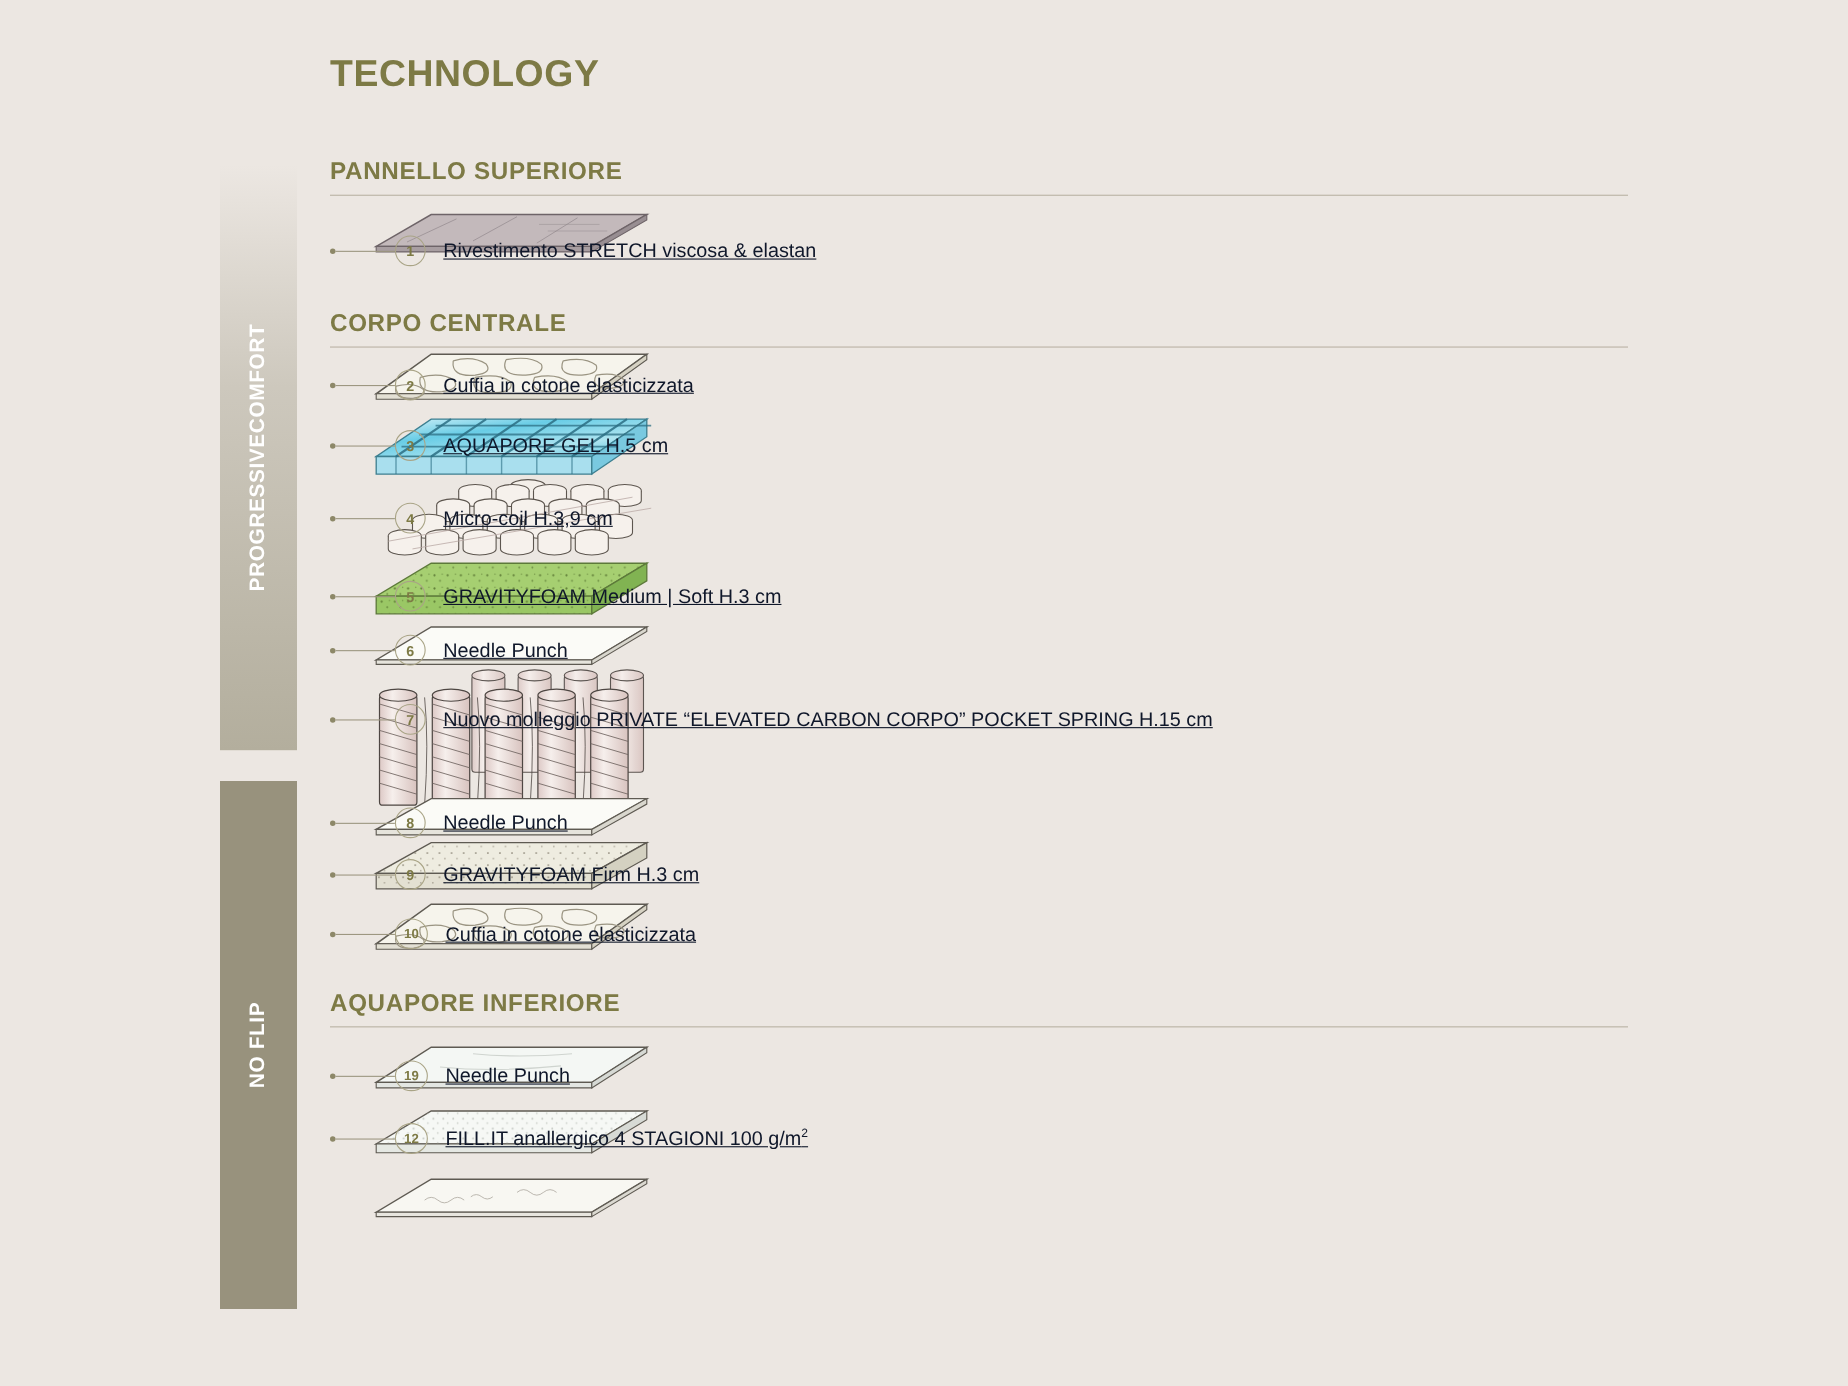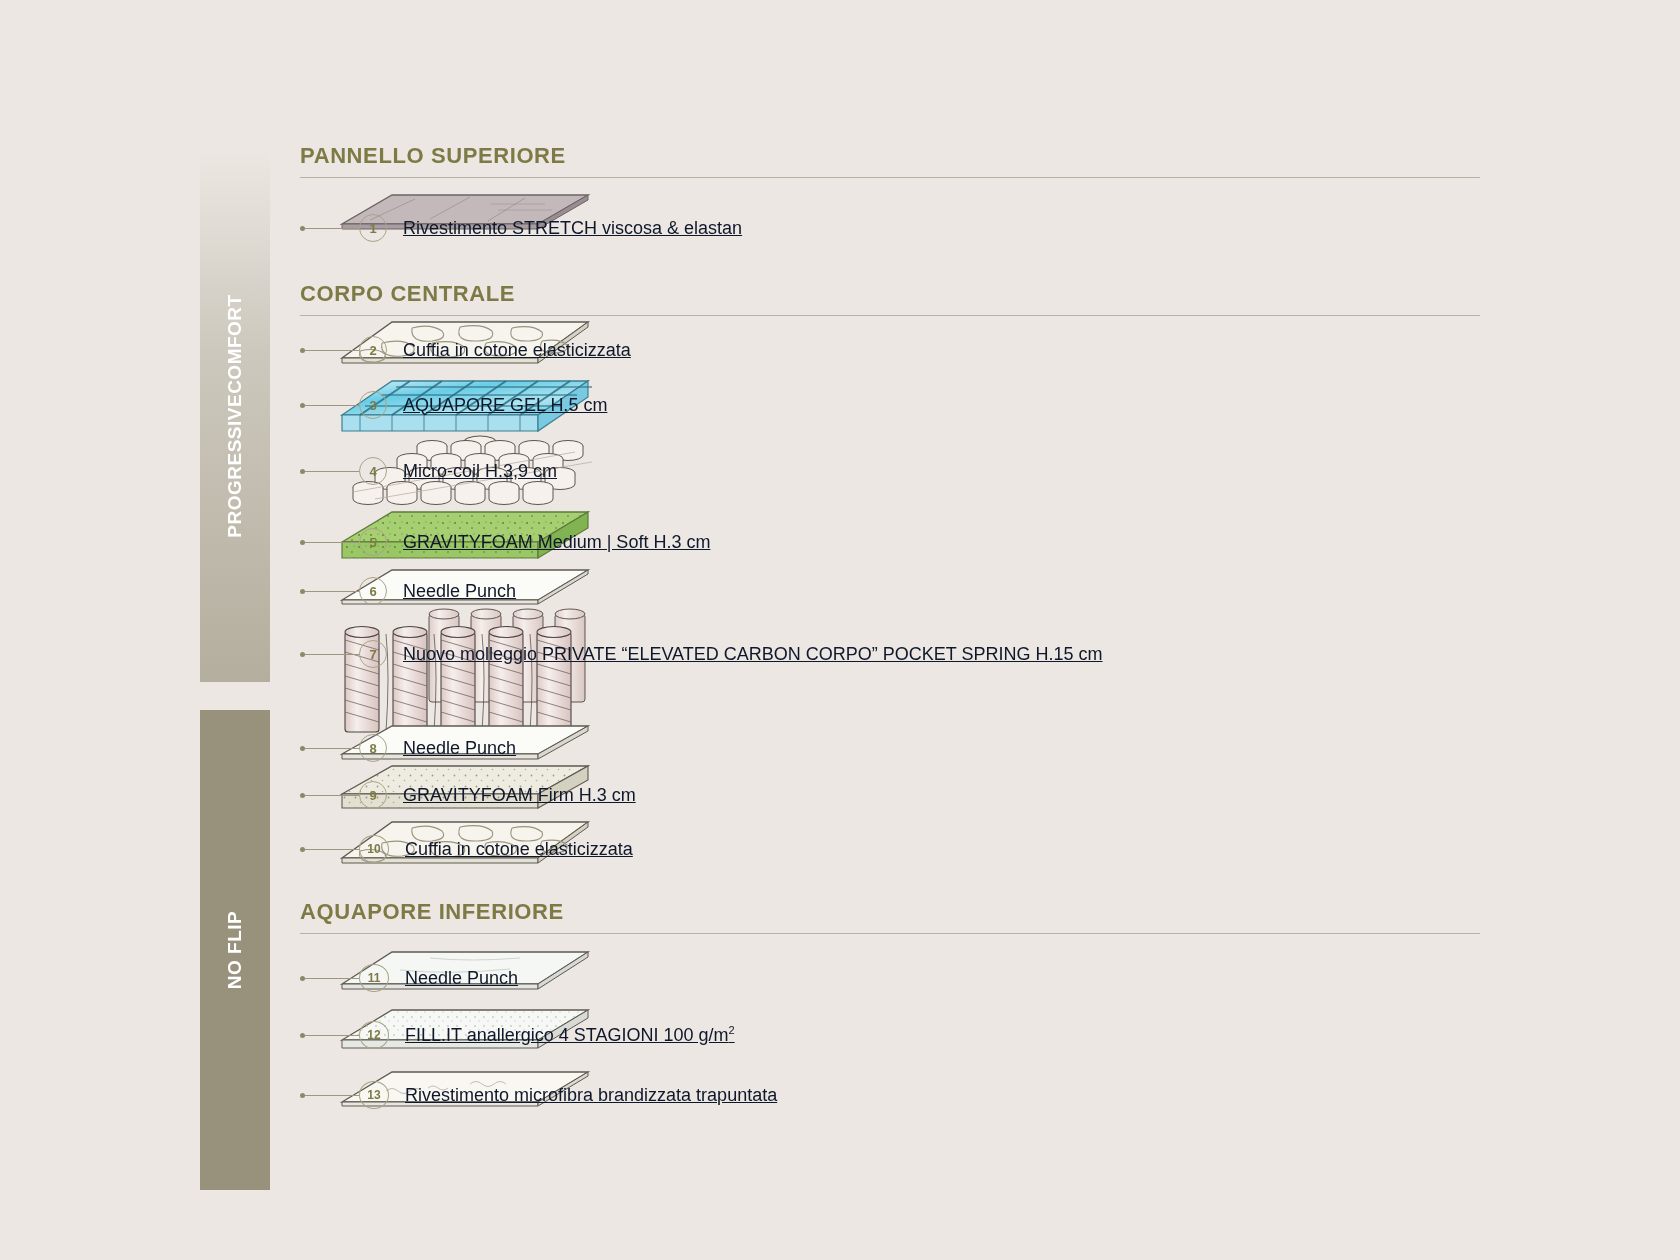--- a/index.html
+++ b/index.html
@@ -88,20 +88,21 @@
   <div class="side-tab" id="tab-progressive">
     <span>PROGRESSIVECOMFORT</span>
   </div>
   <div class="side-tab" id="tab-noflip">
     <span>NO FLIP</span>
   </div>
 </div>
 
 <div id="content">
 
+  <div id="page-title">TECHNOLOGY</div>
 
   <div class="section-head" style="top:143px">PANNELLO SUPERIORE</div>
   <div class="section-rule" style="top:177px"></div>
 
   <div class="section-head" style="top:281px">CORPO CENTRALE</div>
   <div class="section-rule" style="top:315px"></div>
 
   <div class="section-head" style="top:899px">AQUAPORE INFERIORE</div>
   <div class="section-rule" style="top:933px"></div>
 
@@ -524,31 +525,25 @@
   <div class="callout" style="top:836px">
     <span class="dot"></span>
     <span class="leader"></span>
     <span class="num wide">10</span>
     <span class="clabel">Cuffia in cotone elasticizzata</span>
   </div>
 
   <div class="callout" style="top:965px">
     <span class="dot"></span>
     <span class="leader"></span>
-    <span class="num wide">11</span>
+    <span class="num wide">19</span>
     <span class="clabel">Needle Punch</span>
   </div>
 
   <div class="callout" style="top:1022px">
     <span class="dot"></span>
     <span class="leader"></span>
     <span class="num wide">12</span>
     <span class="clabel"><span>FILL.IT anallergico 4 STAGIONI 100 g/m</span><sup>2</sup></span>
   </div>
 
-  <div class="callout" style="top:1082px">
-    <span class="dot"></span>
-    <span class="leader"></span>
-    <span class="num wide">13</span>
-    <span class="clabel">Rivestimento microfibra brandizzata trapuntata</span>
-  </div>
 
 </div>
 
 </body></html>

